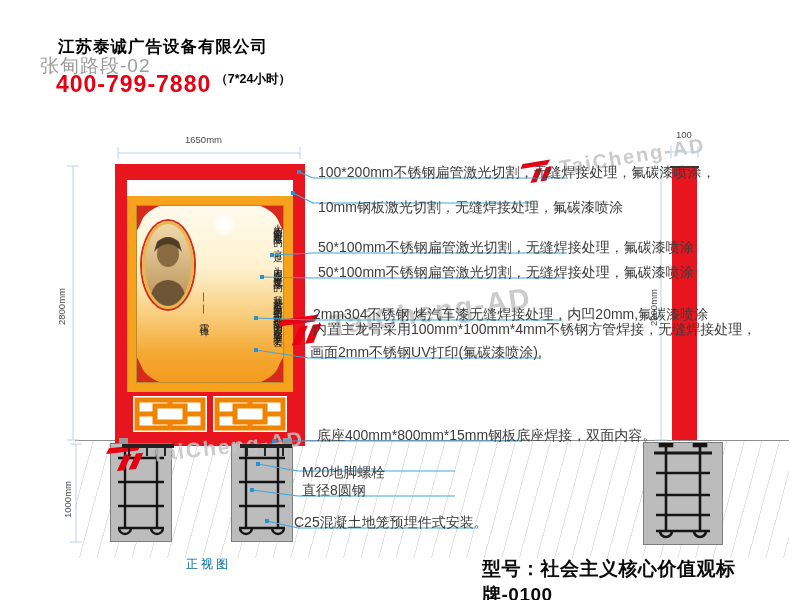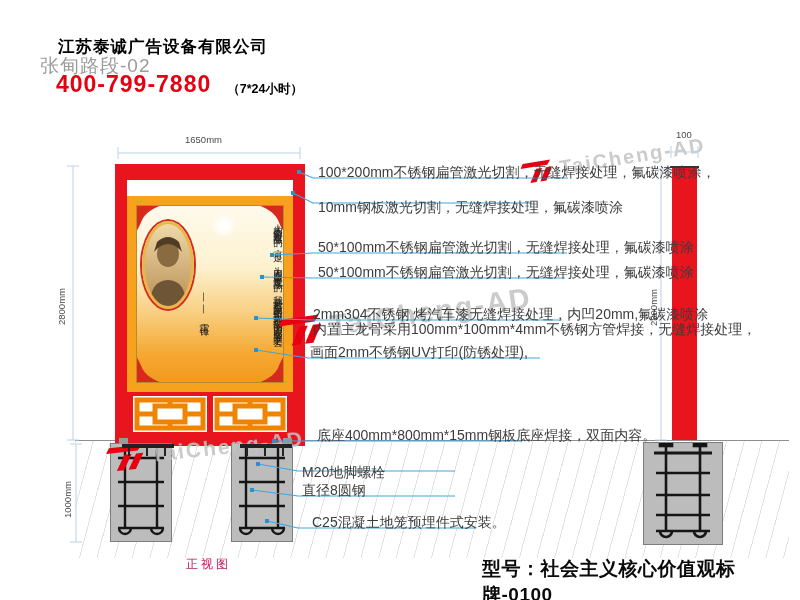--- a/index.html
+++ b/index.html
@@ -3,23 +3,23 @@
 <meta charset="utf-8">
 <style>
   html,body{margin:0;padding:0;}
   body{width:800px;height:600px;position:relative;background:#fff;overflow:hidden;
        font-family:"Liberation Sans",sans-serif;}
   .abs{position:absolute;}
 
   
   .company{left:58px;top:36px;font-size:16.5px;font-weight:bold;color:#000;letter-spacing:1px;z-index:9;}
   .gray-note{left:40px;top:53px;font-size:19px;color:#9b9b9b;z-index:8;letter-spacing:1px;}
-  .phone-row{left:56px;top:71px;display:flex;align-items:flex-end;z-index:9;}
+  .phone-row{left:56px;top:71px;display:flex;align-items:flex-start;z-index:9;}
   .phone{color:#e60012;font-size:23px;font-weight:bold;letter-spacing:1px;}
-  .phone-suffix{color:#000;font-size:12.5px;font-weight:bold;margin-left:16px;}
+  .phone-suffix{color:#000;font-size:12.5px;font-weight:bold;margin-left:4px;}
 
   
   .wm{display:flex;align-items:center;gap:5px;z-index:5;pointer-events:none;}
   .wm-text{font-weight:bold;color:#c3c3c3;letter-spacing:2px;opacity:.85;}
   .wm1{left:520px;top:146px;transform:rotate(-9deg);}
   .wm1 .wm-text{font-size:20px;}
   .wm2{left:278px;top:297px;transform:rotate(-8deg);}
   .wm2 .wm-text{font-size:29px;}
   .wm3{left:106px;top:434px;transform:rotate(-6deg);}
   .wm3 .wm-text{font-size:21px;}
@@ -65,21 +65,21 @@
   .side-cap{left:670px;top:166px;width:29px;height:2px;background:#333;z-index:4;}
 
   
   .dim-label{color:#4a4a4a;font-size:9.5px;z-index:7;white-space:nowrap;}
   .rot{transform:rotate(-90deg);transform-origin:left top;}
 
   
   .ann{color:#3c3c3c;font-size:14px;z-index:7;white-space:nowrap;letter-spacing:0;}
 
   
-  .view-label{left:186px;top:556px;font-size:12px;color:#be185d;letter-spacing:3px;z-index:9;}
+  .view-label{left:186px;top:556px;font-size:12px;color:#0369a1;letter-spacing:3px;z-index:9;}
   .model{left:482px;top:556px;font-size:19px;font-weight:bold;color:#0a0a0a;z-index:9;letter-spacing:.5px;}
 
   svg.overlay{position:absolute;left:0;top:0;width:800px;height:600px;z-index:6;pointer-events:none;}
   .logo-svg{flex:0 0 auto;}
 </style>
 </head>
 <body>
 
 <div class="abs gray-note">张甸路段-02</div>
 <div class="abs company">江苏泰诚广告设备有限公司</div>
@@ -257,25 +257,25 @@
 <div class="abs dim-label rot" style="left:62px;top:518px">1000mm</div>
 <div class="abs dim-label rot" style="left:648px;top:326px">2800mm</div>
 <div class="abs dim-label" style="left:676px;top:129px">100</div>
 
 <div class="abs ann" style="left:318px;top:164px">100*200mm不锈钢扁管激光切割，无缝焊接处理，氟碳漆喷涂，</div>
 <div class="abs ann" style="left:318px;top:199px">10mm钢板激光切割，无缝焊接处理，氟碳漆喷涂</div>
 <div class="abs ann" style="left:318px;top:239px">50*100mm不锈钢扁管激光切割，无缝焊接处理，氟碳漆喷涂</div>
 <div class="abs ann" style="left:318px;top:264px">50*100mm不锈钢扁管激光切割，无缝焊接处理，氟碳漆喷涂</div>
 <div class="abs ann" style="left:313px;top:306px">2mm304不锈钢 烤汽车漆无缝焊接处理，内凹20mm,氟碳漆喷涂</div>
 <div class="abs ann" style="left:313px;top:321px">内置主龙骨采用100mm*100mm*4mm不锈钢方管焊接，无缝焊接处理，</div>
-<div class="abs ann" style="left:310px;top:344px">画面2mm不锈钢UV打印(防锈处理),</div>
+<div class="abs ann" style="left:310px;top:344px">画面2mm不锈钢UV打印(氟碳漆喷涂),</div>
 <div class="abs ann" style="left:317px;top:427px">底座400mm*800mm*15mm钢板底座焊接，双面内容。</div>
 <div class="abs ann" style="left:302px;top:464px">M20地脚螺栓</div>
 <div class="abs ann" style="left:302px;top:482px">直径8圆钢</div>
-<div class="abs ann" style="left:312px;top:514px">C25混凝土地笼预埋件式安装。</div>
+<div class="abs ann" style="left:294px;top:514px">C25混凝土地笼预埋件式安装。</div>
 
 <div class="abs wm wm1">
   <svg class="logo-svg" width="34" height="26" viewBox="0 0 44 30">
     <path d="M4,3 H40 L35,9 H0 Z" fill="#e60012"></path>
       <path d="M20,12 L28,12 L18,29 L10,29 Z" fill="#e60012"></path>
       <path d="M33,12 L41,12 L31,29 L23,29 Z" fill="#e60012"></path>
   </svg>
   <span class="wm-text">TaiCheng-AD</span>
 </div>
 <div class="abs wm wm2">

